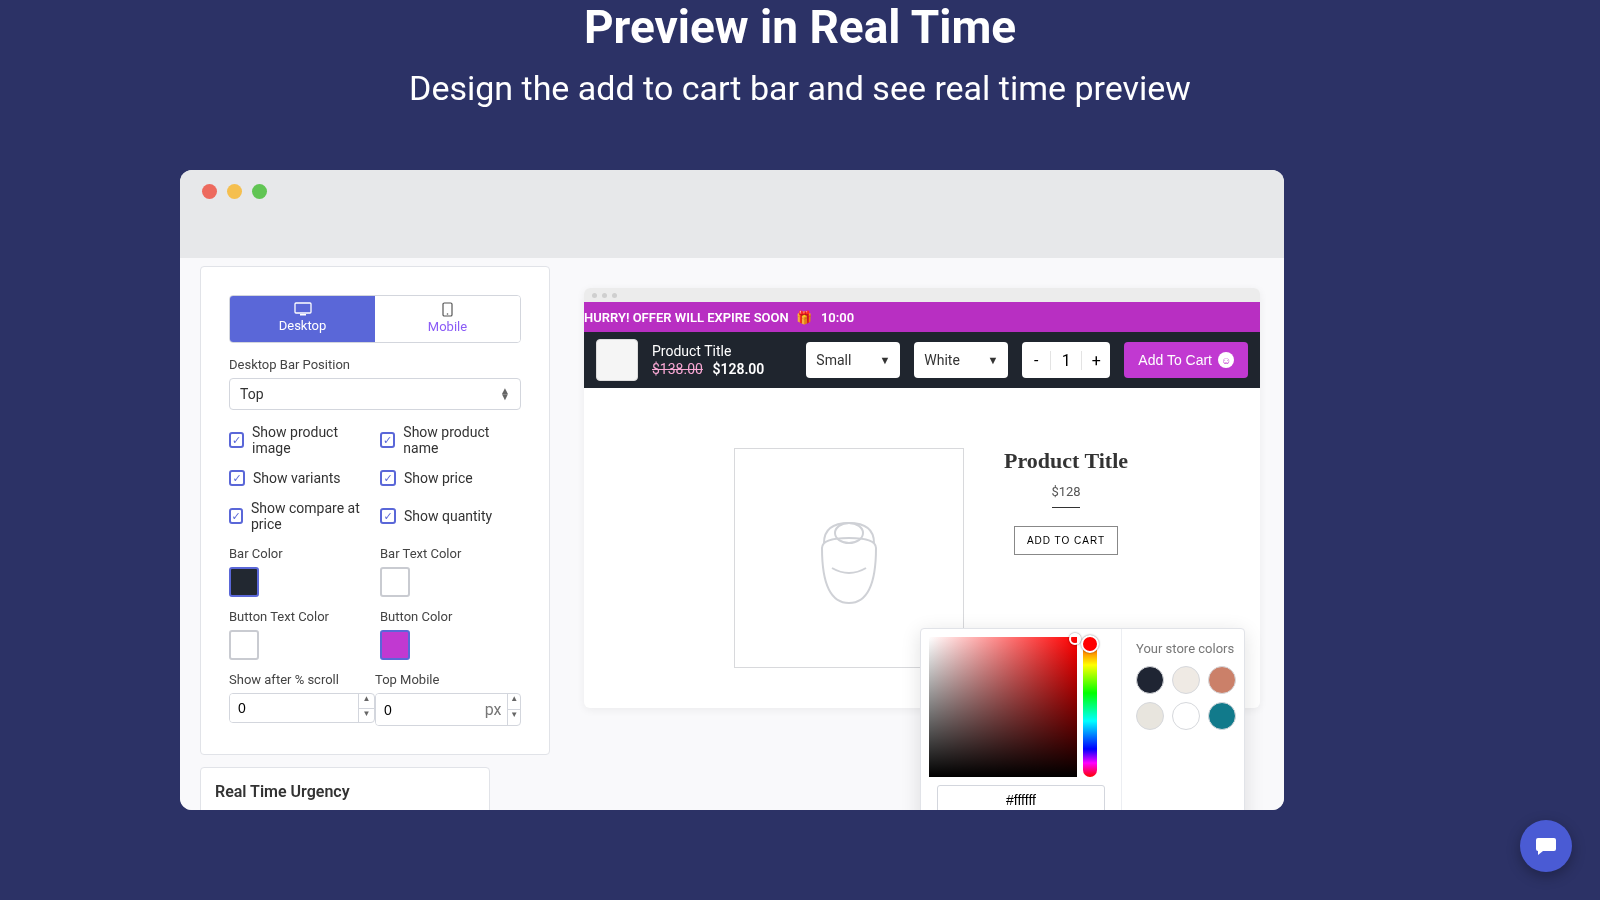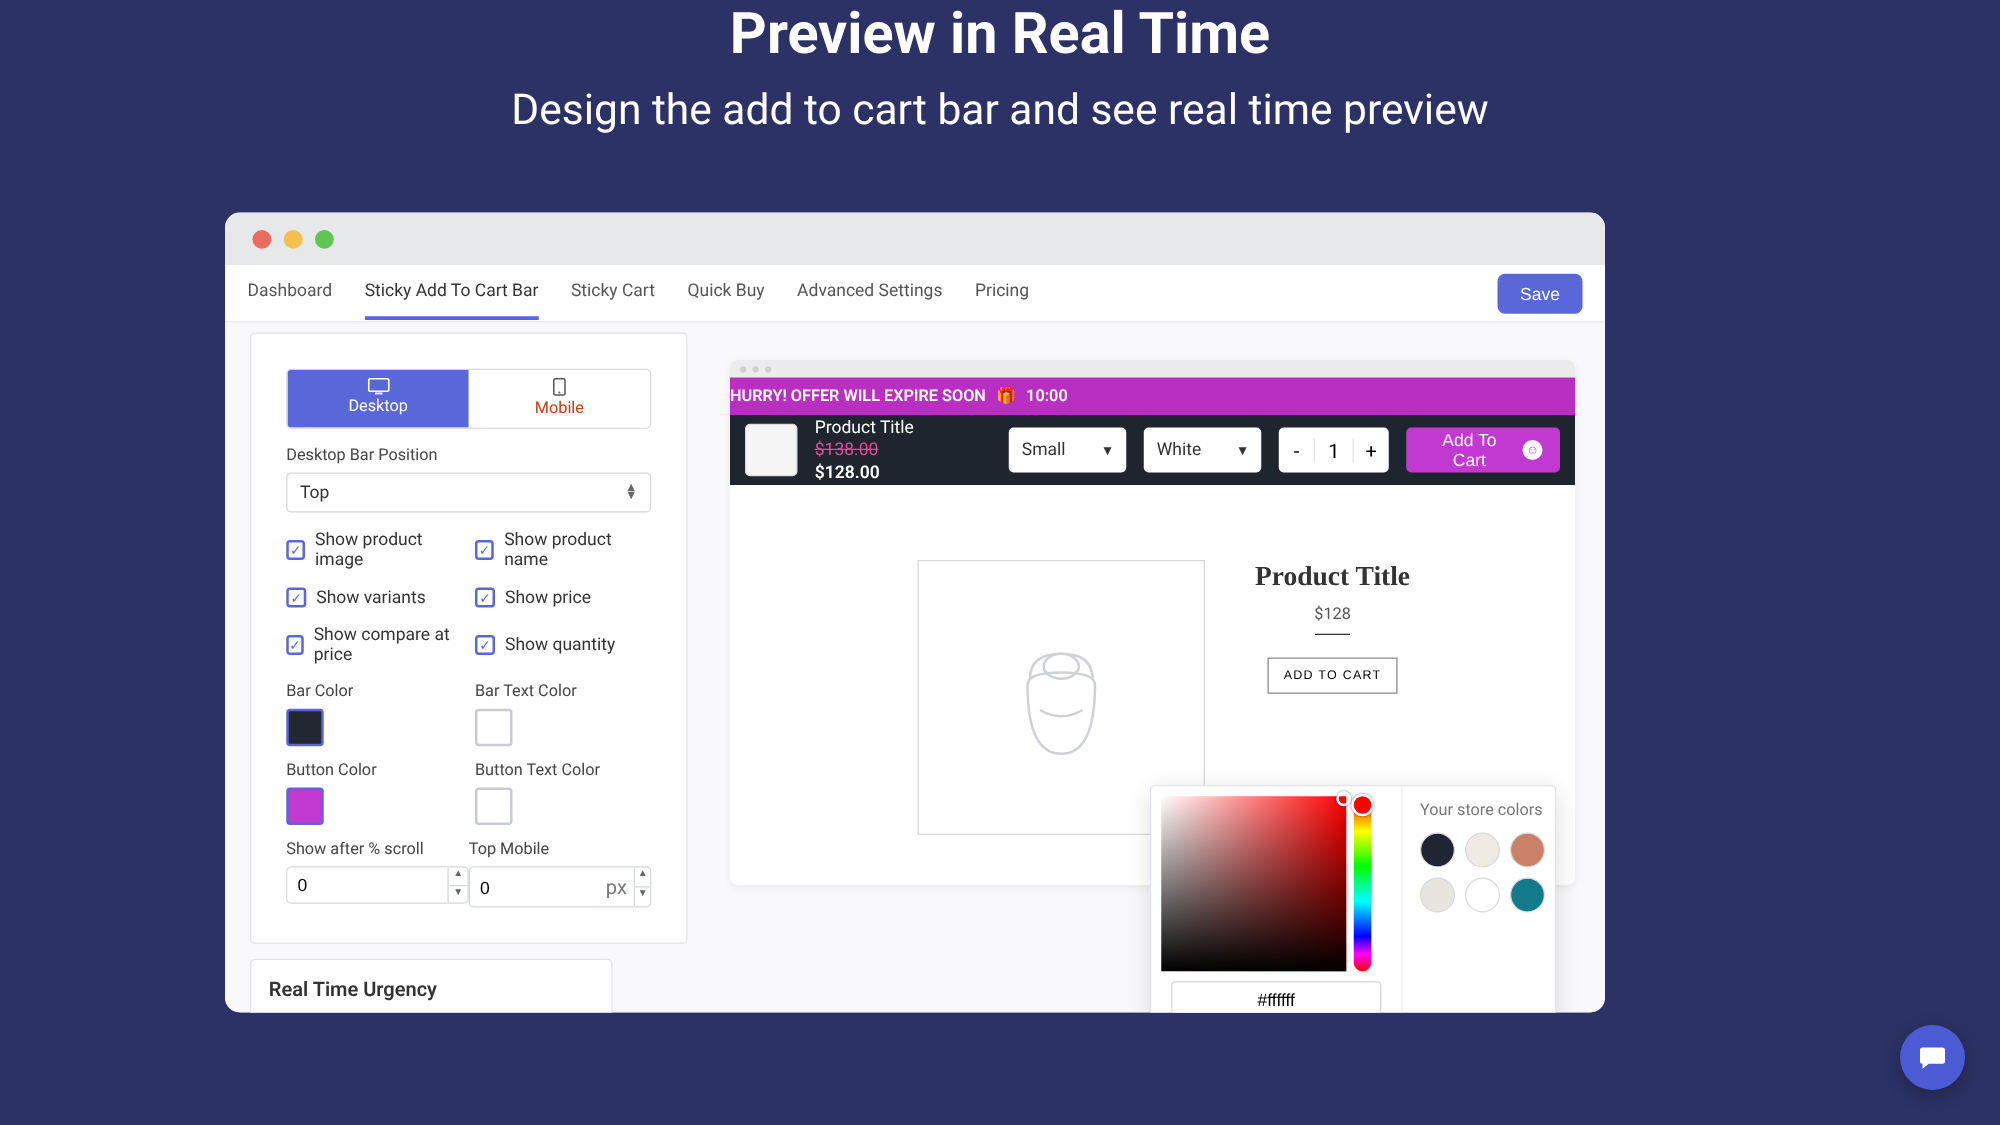--- a/index.html
+++ b/index.html
@@ -41,21 +41,21 @@
 
   .body { position:absolute; top:88px; left:0; right:0; bottom:0; background:#f9f9fb; display:flex; }
 
   
   .left-panel {
     width: 350px; margin-left: 20px; margin-top: 8px;
     background:#fff; border:1px solid #e1e3e8; border-radius:4px;
     padding: 28px; font-size:13px; color:#333;
   }
   .device-tabs { display:flex; border:1px solid #d3d6dd; border-radius:4px; overflow:hidden; margin-bottom:14px;}
-  .device-tab { flex:1; text-align:center; padding:6px 0 8px; font-size:13px; cursor:pointer; background:#fff; color:#c2410c;}
+  .device-tab { flex:1; text-align:center; padding:6px 0 8px; font-size:13px; cursor:pointer; background:#fff; color:#8b5cf6;}
   .device-tab.active{ background:#5a67d8; color:#fff;}
   .device-icon{ display:block; margin:0 auto 2px; }
 
   .field-label{ font-size:13px; color:#444; margin-bottom:6px; display:block;}
   .select {
     width:100%; border:1px solid #d3d6dd; border-radius:4px; padding:7px 10px;
     font-size:14px; background:#fff; display:flex; justify-content:space-between; align-items:center;
     margin-bottom:14px;
   }
   .select .arrows{ font-size:10px; color:#666; line-height:6px; }
@@ -99,21 +99,21 @@
 
   .expire-bar{ background:#b82fc2; color:#fff; height:30px; display:flex; align-items:center; gap:8px; font-size:13px; font-weight:600;}
   .gift{font-size:13px;}
 
   .sticky-bar{
     background:#1f252e; height:56px; display:flex; align-items:center;
     padding:0 12px; gap:14px;
   }
   .prod-img{ width:42px; height:42px; background:#f5f5f5; border-radius:4px; border:1px solid #ddd;}
   .prod-info{ color:#fff; font-size:14px; line-height:18px;}
-  .prod-old{ color:#ec4899; text-decoration:line-through; font-size:14px; margin-right:22px;}
+  .prod-old{ color:#f9a8d4; text-decoration:line-through; font-size:14px; margin-right:6px;}
   .prod-new{ color:#fff; font-weight:600;}
 
   .variant-sel{
     background:#fff; border-radius:4px; height:36px; display:flex; align-items:center;
     justify-content:space-between; padding:0 10px; font-size:14px; color:#333; min-width:94px;
   }
   .qty{
     background:#fff; border-radius:4px; height:36px; display:flex; align-items:center;
     overflow:hidden;
   }
@@ -199,31 +199,20 @@
   <p>Design the add to cart bar and see real time preview</p>
 </div>
 
 <div class="window">
   <div class="titlebar">
     <div class="dot red"></div>
     <div class="dot yellow"></div>
     <div class="dot green"></div>
   </div>
 
-  <div class="appbar">
-    <div class="tabs">
-      <div class="tab">Dashboard</div>
-      <div class="tab active">Sticky Add To Cart Bar</div>
-      <div class="tab">Sticky Cart</div>
-      <div class="tab">Quick Buy</div>
-      <div class="tab">Advanced Settings</div>
-      <div class="tab">Pricing</div>
-    </div>
-    <button class="save-btn">Save</button>
-  </div>
 
   <div class="body">
 
     <div style="display:flex; flex-direction:column;">
       <div class="left-panel">
 
         <div class="device-tabs">
           <div class="device-tab active">
             <svg class="device-icon" width="18" height="14" viewBox="0 0 18 14">
                 <rect x="1" y="1" width="16" height="10" rx="1" fill="none" stroke="#fff" stroke-width="1.3"></rect>
@@ -279,26 +268,26 @@
             <div class="swatch inner" style="background:#222831"></div>
           </div>
           <div class="swatch-wrap">
             <label class="field-label">Bar Text Color</label>
             <div class="swatch" style="background:#ffffff"></div>
           </div>
         </div>
 
         <div class="color-row">
           <div class="swatch-wrap">
+            <label class="field-label">Button Text Color</label>
+            <div class="swatch" style="background:#ffffff"></div>
+          </div>
+          <div class="swatch-wrap">
             <label class="field-label">Button Color</label>
             <div class="swatch inner" style="background:#c139d1"></div>
-          </div>
-          <div class="swatch-wrap">
-            <label class="field-label">Button Text Color</label>
-            <div class="swatch" style="background:#ffffff"></div>
           </div>
         </div>
 
         <div class="num-row">
           <div>
             <label class="field-label">Show after % scroll</label>
             <div class="numbox">
               <input value="0" style="">
               <div class="spin">
                   <span>▲</span>

